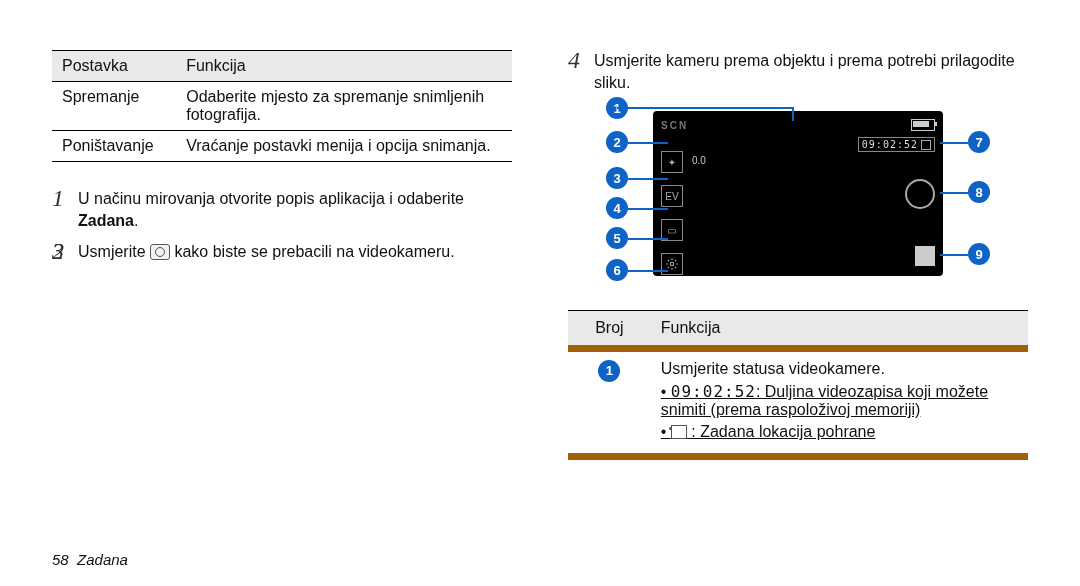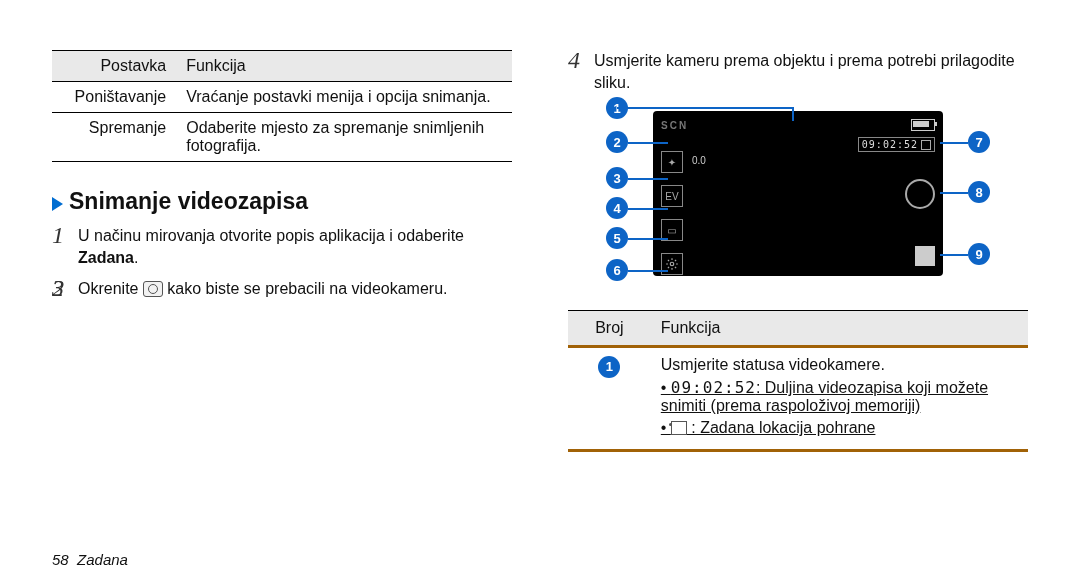--- a/index.html
+++ b/index.html
@@ -40,21 +40,21 @@
     font-weight: normal;
     padding: 6px 10px;
     border-bottom: 1px solid #000;
     vertical-align: top;
   }
   table.info thead th {
     background: #e9e9e9;
     border-top: 1px solid #000;
   }
   table.info td:first-child,
-  table.info th:first-child { width: 27%; text-align: right; }
+  table.info th:first-child { width: 27%; }
 
   
   .chevron {
     display: inline-block;
     width: 0; height: 0;
     border-top: 7px solid transparent;
     border-bottom: 7px solid transparent;
     border-left: 11px solid #006dd1;
     margin-right: 6px;
     vertical-align: -2px;
@@ -125,21 +125,21 @@
   
   .bubble{position:absolute;width:22px;height:22px;border-radius:50%;background:#0d64c6;color:#fff;display:flex;align-items:center;justify-content:center;font-size:13px;font-weight:bold;}
   .lead{position:absolute;height:2px;background:#0d64c6;}
   .leadv{position:absolute;width:2px;background:#0d64c6;}
 
   
   table.info2 { border-collapse: collapse; width: 100%; }
   table.info2 th, table.info2 td {
     text-align:left; font-weight:normal;
     padding:8px 10px;
-    border-bottom:3px solid #a16207;
+    border-bottom:7px solid #a16207;
     vertical-align:top;
   }
   table.info2 thead th { background:#e9e9e9; border-top:1px solid #000; }
   table.info2 td:first-child, table.info2 th:first-child { width:18%; text-align:center; }
   .rowbadge{display:inline-block;width:22px;height:22px;border-radius:50%;background:#0d64c6;color:#fff;text-align:center;line-height:22px;font-size:13px;font-weight:bold;}
   ul.plain{list-style:none;margin:4px 0 0 0;padding:0;text-decoration:underline;}
   ul.plain li{margin:0 0 4px 0;}
   ul.plain li::before{content:"• ";}
   .mono{font-family:monospace;letter-spacing:1px;}
   .store-icon{display:inline-block;width:14px;height:12px;border:1px solid #555;position:relative;vertical-align:-2px;}
@@ -160,45 +160,42 @@
   <div class="col left">
     <table class="info">
       <thead>
         <tr>
           <th>Postavka</th>
           <th>Funkcija</th>
         </tr>
       </thead>
       <tbody>
         <tr>
+          <td>Spremanje</td>
+          <td>Odaberite mjesto za spremanje snimljenih fotografija.</td>
+        </tr>
+        <tr>
           <td>Poništavanje</td>
           <td>Vraćanje postavki menija i opcija snimanja.</td>
         </tr>
-        <tr>
-          <td>Spremanje</td>
-          <td>Odaberite mjesto za spremanje snimljenih fotografija.</td>
-        </tr>
       </tbody>
     </table>
 
-    <h2 class="section">
-      <span class="chevron"></span><span>Snimanje videozapisa</span>
-    </h2>
 
     <ol class="steps">
       <li>
         <span class="num">1</span>
         <span>U načinu mirovanja otvorite popis aplikacija i odaberite </span><span class="bold">Zadana</span><span>.</span>
       </li>
       <li>
         <span class="num">2</span>
       </li>
       <li>
         <span class="num">3</span>
-        <span>Okrenite </span><span class="cam-icon"></span><span> kako biste se prebacili na videokameru.</span>
+        <span>Usmjerite </span><span class="cam-icon"></span><span> kako biste se prebacili na videokameru.</span>
       </li>
     </ol>
   </div>
 
   <div class="col right">
     <ol class="steps" start="4">
       <li>
         <span class="num">4</span>
         <span>Usmjerite kameru prema objektu i prema potrebi prilagodite sliku.</span>
       </li>

